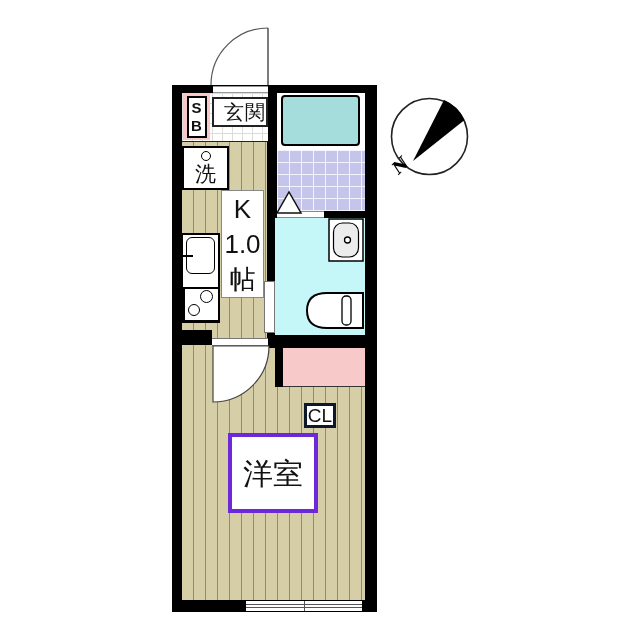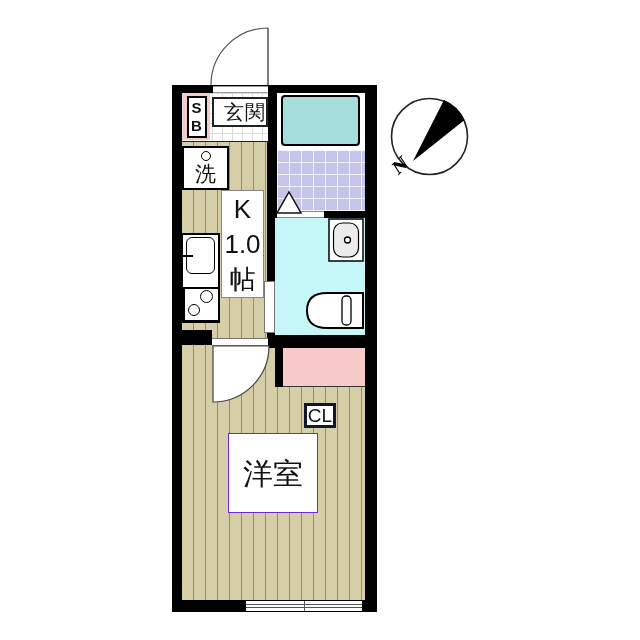--- a/index.html
+++ b/index.html
@@ -54,21 +54,21 @@
   .sink{left:186px;top:237px;width:29px;height:37px;background:#fff;border:1.5px solid #000;border-radius:6px;box-sizing:border-box;}
   .faucet{left:174px;top:255px;width:19px;height:2px;background:#000;}
   .stove{left:183px;top:287px;width:37px;height:35px;background:#fff;border:2px solid #000;box-sizing:border-box;}
   .burner{position:absolute;border:1.5px solid #000;border-radius:50%;background:#fff;}
   .burner1{left:200px;top:290px;width:11px;height:11px;}
   .burner2{left:188px;top:304px;width:10px;height:10px;}
   .kitchen-stub{left:172px;top:330px;width:40px;height:15px;background:#000;}
   
   .k-label{left:221px;top:190px;width:43px;height:108px;background:#fff;border:1px solid #888;box-sizing:border-box;display:flex;flex-direction:column;align-items:center;justify-content:center;font-size:26px;line-height:35px;}
   .cl-label{left:304px;top:355px;width:32px;height:25px;background:#fff;border:3px solid #0f172a;box-sizing:border-box;display:flex;align-items:center;justify-content:center;font-size:19px;margin-top:48px;}
-  .room-label{left:228px;top:433px;width:90px;height:80px;background:#fff;border:1px solid #6d28d9;box-sizing:border-box;display:flex;flex-direction:column;align-items:center;justify-content:center;font-size:30px;line-height:39px;}
+  .room-label{left:228px;top:433px;width:90px;height:80px;background:#fff;border:4px solid #6d28d9;box-sizing:border-box;display:flex;flex-direction:column;align-items:center;justify-content:center;font-size:30px;line-height:39px;}
   
   .entry-threshold{left:213px;top:86px;width:55px;height:7px;background:#fff;border-top:1px solid #999;border-bottom:1px solid #999;box-sizing:border-box;}
   .room-door-threshold{left:212px;top:338px;width:56px;height:8px;background:#fff;border-top:1px solid #777;border-bottom:1px solid #777;box-sizing:border-box;}
   
   .window{left:245px;top:600px;width:118px;height:12px;background:#fff;border:1.5px solid #000;box-sizing:border-box;}
   .window .rail{position:absolute;left:0;width:100%;height:1px;background:#555;}
   .window .rail.r1{top:3px;} .window .rail.r2{top:6px;}
   .window .mid{position:absolute;left:58px;top:0;width:1px;height:100%;background:#555;}
   svg{position:absolute;overflow:visible;}
   .n-text{font-family:"DejaVu Serif","Liberation Serif",serif;font-weight:bold;font-style:italic;}

